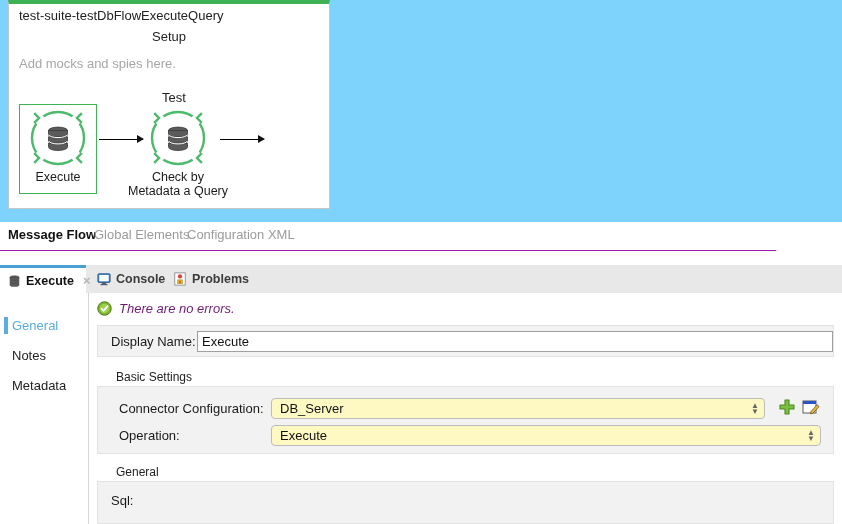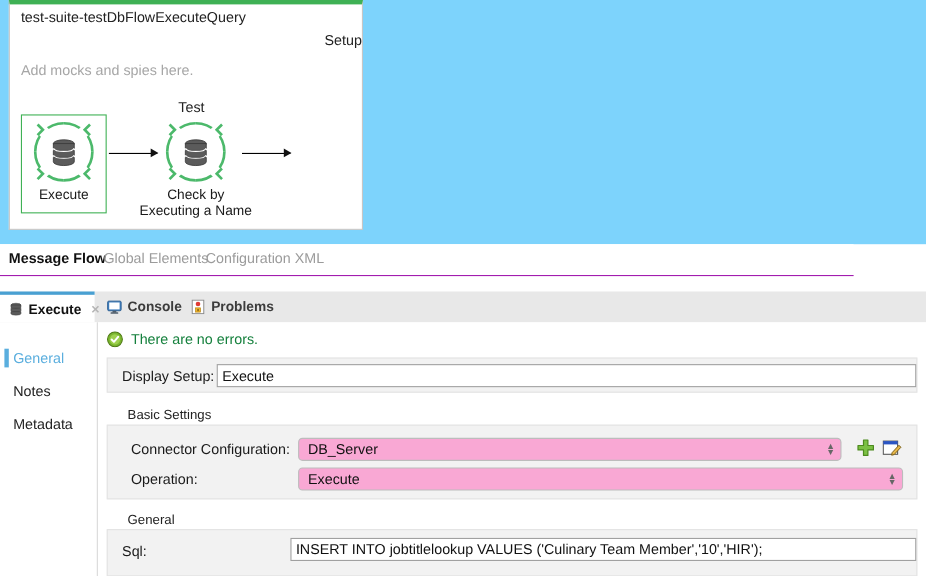--- a/index.html
+++ b/index.html
@@ -41,21 +41,21 @@
     left: 10px;
     top: 4px;
     font-size: 13px;
     color: #222;
     white-space: nowrap;
   }
   #setup-label {
     position: absolute;
     left: 0; right: 0;
     top: 25px;
-    text-align: right;
+    text-align: center;
     font-size: 13px;
     color: #222;
   }
   #mocks-hint {
     position: absolute;
     left: 10px;
     top: 52px;
     font-size: 13px;
     color: #a6a6a6;
   }
@@ -215,21 +215,22 @@
   }
 
   #status-row {
     position: absolute;
     left: 8px;
     top: 8px;
     display: flex;
     align-items: center;
     gap: 7px;
     font-size: 13px;
-    color: #15803d;
+    color: #701a75;
+    font-style: italic;
   }
 
   .group {
     position: absolute;
     left: 8px;
     width: 737px;
     background: #f2f2f2;
     border: 1px solid #e3e3e3;
     box-sizing: border-box;
   }
@@ -255,21 +256,21 @@
     font-size: 13px;
     color: #111;
     line-height: 19px;
     padding: 0 4px;
     white-space: nowrap;
     overflow: hidden;
   }
   .combo {
     position: absolute;
     height: 21px;
-    background: #f9a8d4;
+    background: #fef9c3;
     border: 1px solid #bcbcbc;
     border-radius: 4px;
     box-sizing: border-box;
     font-size: 13px;
     color: #111;
     line-height: 19px;
     padding: 0 22px 0 8px;
     white-space: nowrap;
     overflow: hidden;
   }
@@ -379,21 +380,21 @@
             <path d="M20.5 35.1 v4.0 a9.5 3.4 0 0 0 19 0 v-4.0 z"></path>
           </g>
           <g fill="none" stroke="#ffffff" stroke-width="1">
             <path d="M20.6 26.7 a9.5 3.4 0 0 0 18.8 0"></path>
             <path d="M20.6 33.0 a9.5 3.4 0 0 0 18.8 0"></path>
           </g>
         </svg>
       </div>
       <div class="caption wrap" style="width:120px; margin-left:-21px;">
         <span>Check by</span><br>
-        <span>Executing a Name</span>
+        <span>Metadata a Query</span>
       </div>
     </div>
 
     <div class="conn" style="left:211px; top:135px; width:44px;"></div>
 
 
   </div>
 </div>
 
 <div id="editor-tabs">
@@ -461,21 +462,21 @@
           <circle cx="8" cy="8" r="7.2" fill="#7ab52e" stroke="#4f7a16" stroke-width="1"></circle>
           <circle cx="8" cy="8" r="5" fill="#9ed04f"></circle>
           <polyline points="4.8,8.2 7,10.4 11.3,5.4" fill="none" stroke="#ffffff" stroke-width="1.9" stroke-linecap="round" stroke-linejoin="round"></polyline>
         </svg>
       </span>
       <span>There are no errors.</span>
     </div>
 
     <div class="group" style="top:32px; height:32px;">
     </div>
-    <div class="field-label" style="left:22px; top:41px;">Display Setup:</div>
+    <div class="field-label" style="left:22px; top:41px;">Display Name:</div>
     <div class="txtbox" style="left:108px; top:38px; width:636px;">Execute</div>
 
     <div class="grp-title" style="top:77px;">Basic Settings</div>
     <div class="group" style="top:93px; height:68px;"></div>
 
     <div class="field-label" style="left:30px; top:108px;">Connector Configuration:</div>
     <div class="combo" style="left:182px; top:105px; width:494px;">
       <span>DB_Server</span>
       <span class="spin">
         <span>▲</span>
@@ -501,16 +502,15 @@
       <span>Execute</span>
       <span class="spin">
         <span>▲</span>
           <span>▼</span>
       </span>
     </div>
 
     <div class="grp-title" style="top:172px;">General</div>
     <div class="group" style="top:188px; height:43px;"></div>
     <div class="field-label" style="left:22px; top:200px;">Sql:</div>
-    <div class="txtbox" style="left:175px; top:196px; width:569px;">INSERT INTO jobtitlelookup VALUES ('Culinary Team Member','10','HIR');</div>
 
   </div>
 </div>
 
 </body></html>

